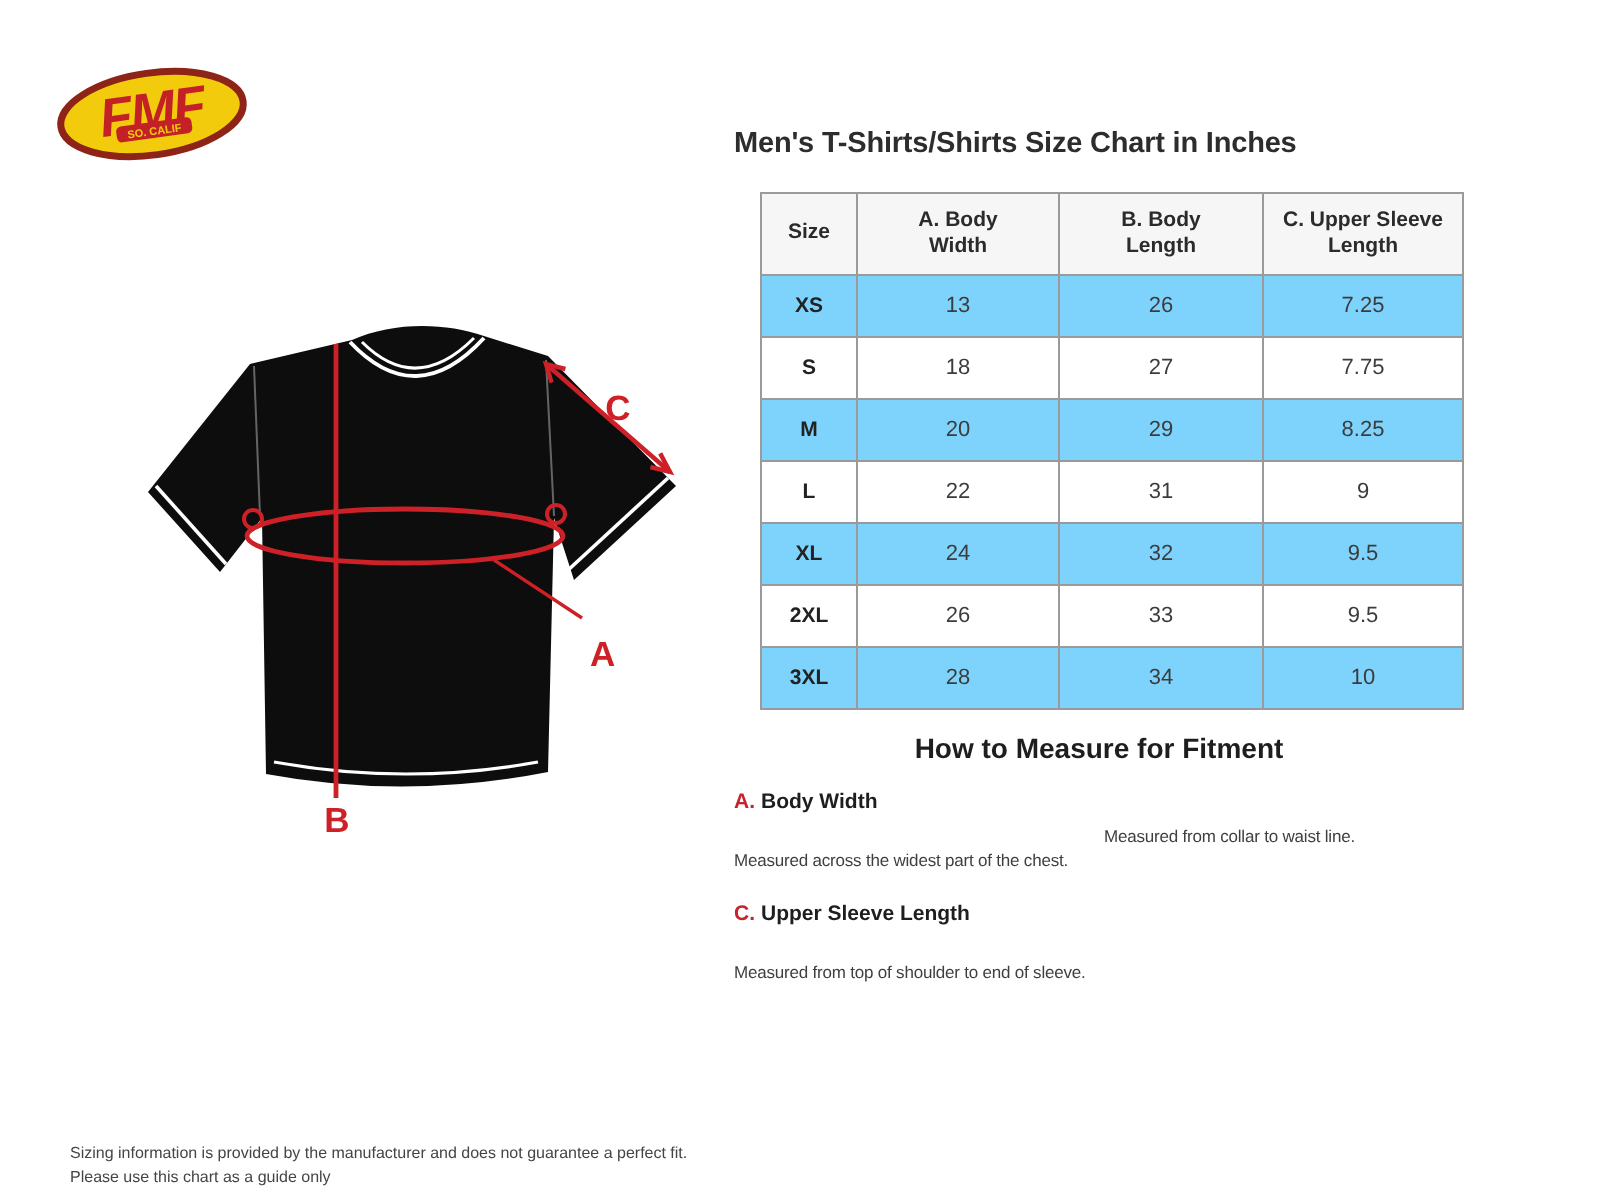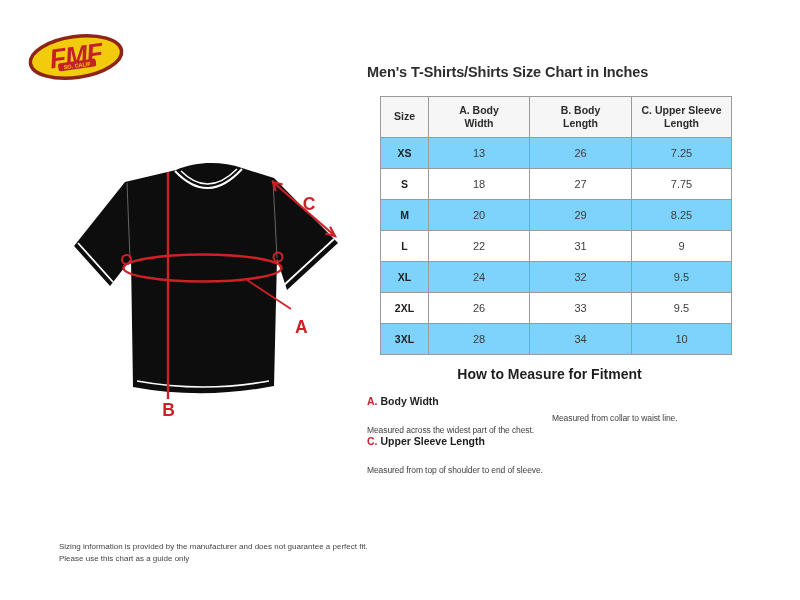--- a/index.html
+++ b/index.html
@@ -39,34 +39,34 @@
   .size-table tbody td { font-size:11px; color:#3c3c3c; }
   .size-table tr.shaded { background:#7dd3fc; }
 
   .measure {
     position:absolute; left:367px; top:366px; width:365px;
   }
   .measure-title {
     font-size:14px; font-weight:bold; color:#1e1e1e; margin:0 0 13px 0;text-align:center;
   }
   .measure-grid {
-    display:grid; grid-template-columns:185px 1fr; 
+    display:grid; grid-template-columns:185px 1fr; row-gap:16px;
   }
   .measure-item.full { grid-column:1 / 3; }
   .m-head { font-size:10.5px; font-weight:bold; color:#1e1e1e; }
   .m-key { color:#c8232c; }
   .m-label { margin-left:3px; }
   .m-desc {
     font-size:8.5px; color:#3f3f3f; margin-top:18px; letter-spacing:-0.1px;
   }
 
   
   .disclaimer {
-    position:absolute; left:35px; top:541px;
-    font-size:8px; color:#454545; line-height:1.55;margin-left:24px;
+    position:absolute; left:35px; top:571px;
+    font-size:8px; color:#454545; line-height:1.55;
   }
 </style>
 </head>
 <body>
 
 <svg class="logo" width="104" height="62" viewBox="0 0 104 62">
   <g transform="rotate(-8 52 31)">
     <ellipse cx="52" cy="31" rx="46" ry="20.5" fill="#F2CC0C" stroke="#8E2418" stroke-width="3.5"></ellipse>
     <text x="52" y="39" text-anchor="middle" font-size="27" font-weight="bold" font-style="italic" fill="#C42127" letter-spacing="-1">FMF</text>
     <rect x="33" y="35" width="38" height="8" rx="2.5" fill="#C42127"></rect>

